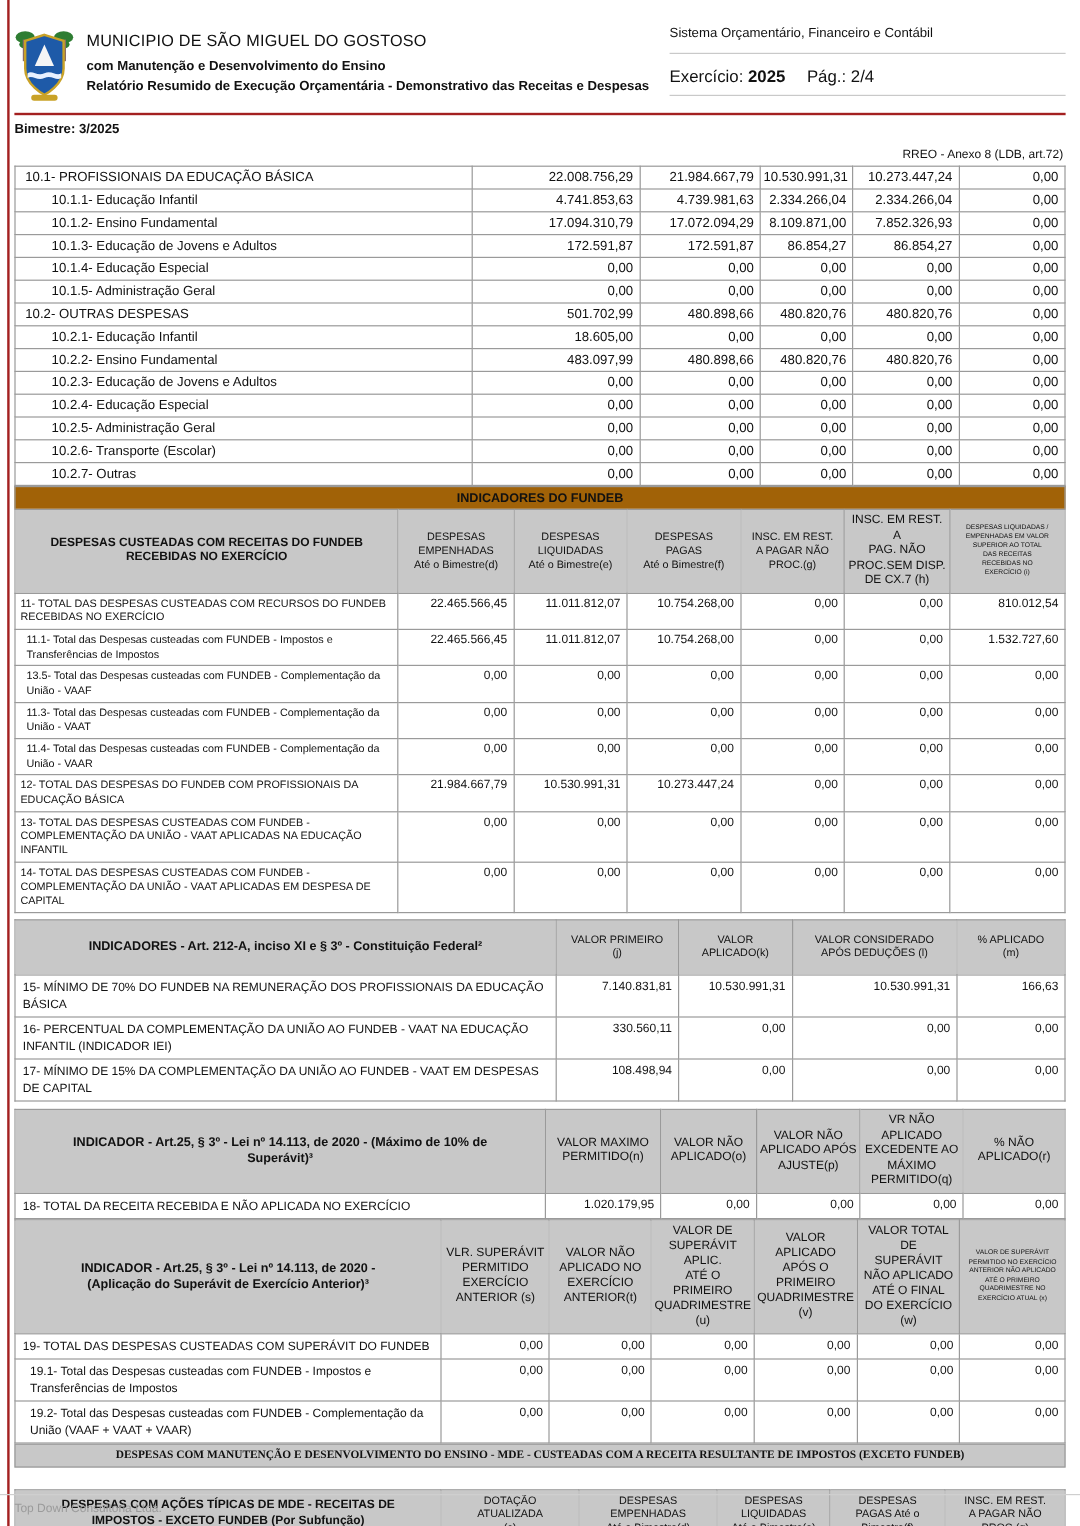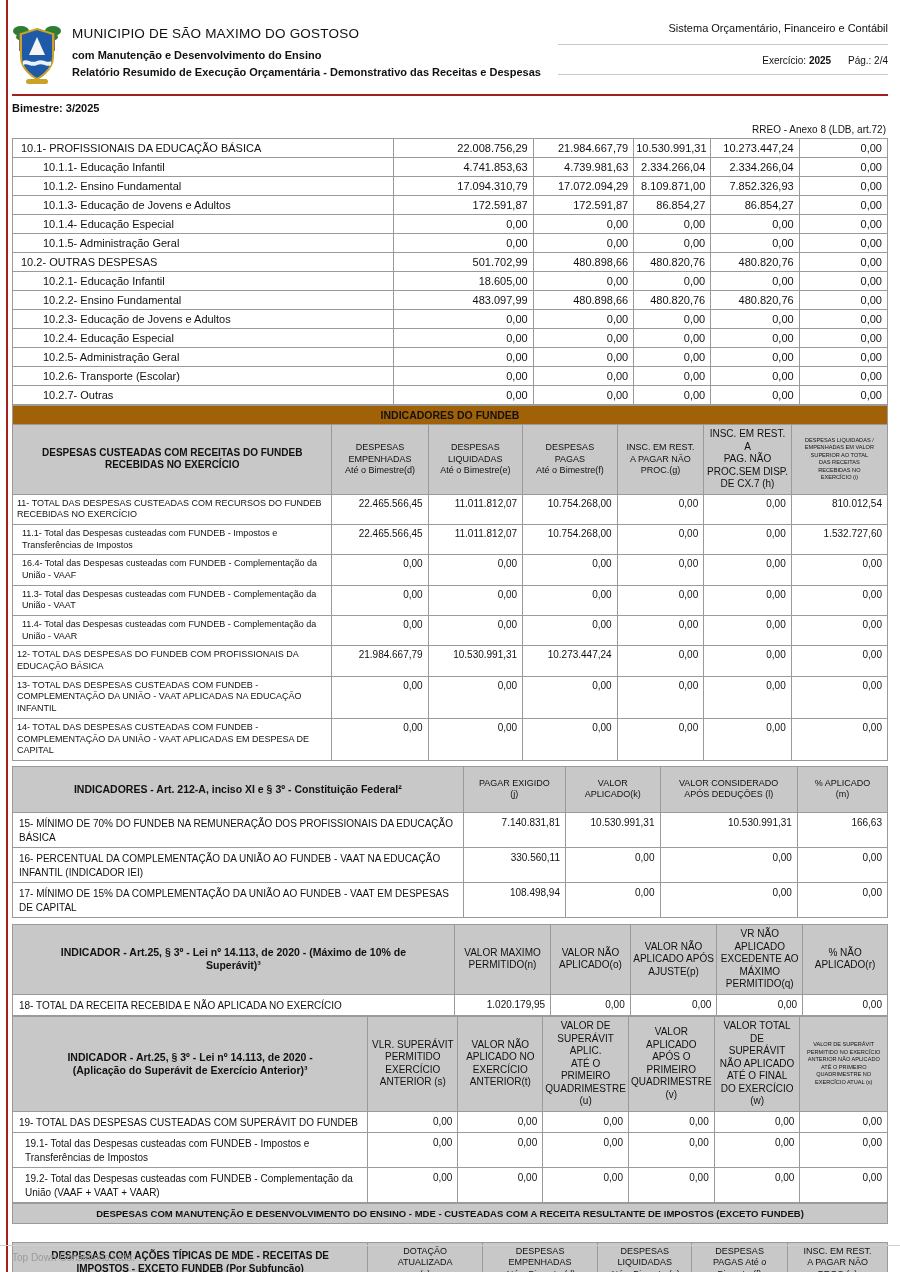--- a/index.html
+++ b/index.html
@@ -5,23 +5,23 @@
   html,body{margin:0;padding:0;}
   body{width:900px;height:1272px;overflow:hidden;background:#ffffff;color:#111;
        font-family:"Liberation Sans","DejaVu Sans",sans-serif;position:relative;}
   .left-rule{position:absolute;left:6px;top:0;bottom:0;width:2px;background:#a32020;}
   .page{position:absolute;left:0;top:0;right:0;bottom:0;padding:0 12px;}
   header{display:flex;justify-content:space-between;align-items:flex-start;margin-top:22px;}
   .hdr-left{display:flex;gap:10px;}
   .logo{width:50px;height:64px;flex:0 0 auto;}
   .muni{font-size:13.5px;letter-spacing:.2px;margin:4px 0 6px;}
   .rpt{font-size:11px;font-weight:bold;line-height:1.5;}
-  .hdr-right{text-align:right;font-size:11px;min-width:330px;}
+  .hdr-right{font-size:11px;min-width:330px;}
   .sys{padding-bottom:10px;border-bottom:1px solid #c9c9c9;}
-  .exr{padding:10px 0 8px;border-bottom:1px solid #c9c9c9;font-size:10px;}
+  .exr{padding:10px 0 8px;border-bottom:1px solid #c9c9c9;font-size:14px;}
   .exr .b{font-weight:bold;}
   .exr .pg{margin-left:14px;}
   .red-rule{height:2px;background:#a32020;margin-top:8px;}
   .bim{font-size:11px;font-weight:bold;margin-top:6px;}
   .annex{font-size:10px;text-align:right;margin:10px 2px 3px 0;}
   table{width:100%;border-collapse:collapse;table-layout:fixed;}
   td,th{border:1px solid #9a9a9a;overflow:hidden;}
   th{background:#c8c8c8;font-weight:normal;text-align:center;vertical-align:middle;
      white-space:pre-line;padding:3px 2px;line-height:1.25;}
   th.lblh{font-weight:bold;font-size:10px;}
@@ -39,21 +39,21 @@
            font-weight:bold;font-size:10.5px;padding:3px 0;}
   .t2 td.lbl{font-size:9px;padding:3px 3px 3px 4px;line-height:1.3;}
   .t2 tr.lvl-2 td.lbl{padding-left:9px;}
   .t2 td.num{font-size:10px;}
   .t3{margin-top:5px;}
   .t4{margin-top:6px;}
   .t3 td.lbl,.t4 td.lbl,.t5 td.lbl{font-size:10px;padding:4px 4px 3px 6px;line-height:1.35;}
   .t5 tr.lvl-2 td.lbl{padding-left:12px;}
   .t3 td.num,.t4 td.num,.t5 td.num{font-size:10px;padding-top:4px;}
   .banner{background:#c8c8c8;border:1px solid #9a9a9a;text-align:center;font-weight:bold;
-          font-size:9.5px;padding:4px 2px;}
+          font-size:9.5px;padding:4px 2px;font-family:Liberation Serif, serif;}
   .t6{margin-top:18px;}
   .t6 .tail td{height:34px;border-bottom:none;border-color:#b5b5b5;}
   .footer-rule{position:absolute;left:0;right:0;bottom:26px;border-top:1px solid #cfcfcf;}
   .footer-text{position:absolute;left:12px;bottom:9px;font-size:10px;color:#9b9b9b;}
 </style>
 </head>
 <body>
 
 <div class="left-rule"></div>
 
@@ -69,21 +69,21 @@
           <ellipse cx="38" cy="15" rx="7" ry="4"></ellipse>
         </g>
         <rect x="6" y="11" width="3" height="18" fill="#8d6e63"></rect>
         <rect x="39" y="11" width="3" height="18" fill="#8d6e63"></rect>
         <path d="M24 7 L40 12 V35 C40 49 24 57 24 57 C24 57 8 49 8 35 V12 Z" fill="#1e5aa8" stroke="#c9a227" stroke-width="2"></path>
         <path d="M24 15 L32 33 H16 Z" fill="#f5f5f5"></path>
         <path d="M10 39 C14 36 18 42 24 39 C30 36 34 42 38 39 V43 C34 46 30 40 24 43 C18 46 14 40 10 43 Z" fill="#e8f1ff"></path>
         <rect x="13" y="57" width="22" height="5" rx="2.5" fill="#c9a227"></rect>
       </svg>
       <div class="hdr-titles">
-        <div class="muni">MUNICIPIO DE SÃO MAXIMO DO GOSTOSO</div>
+        <div class="muni">MUNICIPIO DE SÃO MIGUEL DO GOSTOSO</div>
         <div class="rpt">com Manutenção e Desenvolvimento do Ensino</div>
         <div class="rpt">Relatório Resumido de Execução Orçamentária - Demonstrativo das Receitas e Despesas</div>
       </div>
     </div>
     <div class="hdr-right">
       <div class="sys">Sistema Orçamentário, Financeiro e Contábil</div>
       <div class="exr">
         <span>Exercício:</span>
         <span class="b">2025</span>
         <span class="pg">Pág.: 2/4</span>
@@ -274,21 +274,21 @@
         <tr class="lvl-2">
         <td class="lbl">11.1- Total das Despesas custeadas com FUNDEB - Impostos e Transferências de Impostos</td>
         <td class="num">22.465.566,45</td>
         <td class="num">11.011.812,07</td>
         <td class="num">10.754.268,00</td>
         <td class="num">0,00</td>
         <td class="num">0,00</td>
         <td class="num">1.532.727,60</td>
       </tr>
         <tr class="lvl-2">
-        <td class="lbl">16.4- Total das Despesas custeadas com FUNDEB - Complementação da União - VAAF</td>
+        <td class="lbl">13.5- Total das Despesas custeadas com FUNDEB - Complementação da União - VAAF</td>
         <td class="num">0,00</td>
         <td class="num">0,00</td>
         <td class="num">0,00</td>
         <td class="num">0,00</td>
         <td class="num">0,00</td>
         <td class="num">0,00</td>
       </tr>
         <tr class="lvl-2">
         <td class="lbl">11.3- Total das Despesas custeadas com FUNDEB - Complementação da União - VAAT</td>
         <td class="num">0,00</td>
@@ -341,21 +341,21 @@
     <colgroup>
       <col style="width:51.5%">
         <col style="width:11.7%">
         <col style="width:10.8%">
       <col style="width:15.7%">
         <col style="width:10.3%">
     </colgroup>
     <thead>
       <tr>
         <th class="bar">INDICADORES - Art. 212-A, inciso XI e § 3º - Constituição Federal²</th>
-        <th class="sm">PAGAR EXIGIDO
+        <th class="sm">VALOR PRIMEIRO
 (j)</th>
         <th class="sm">VALOR
 APLICADO(k)</th>
         <th class="sm">VALOR CONSIDERADO
 APÓS DEDUÇÕES (l)</th>
         <th class="sm">% APLICADO
 (m)</th>
       </tr>
     </thead>
     <tbody>

